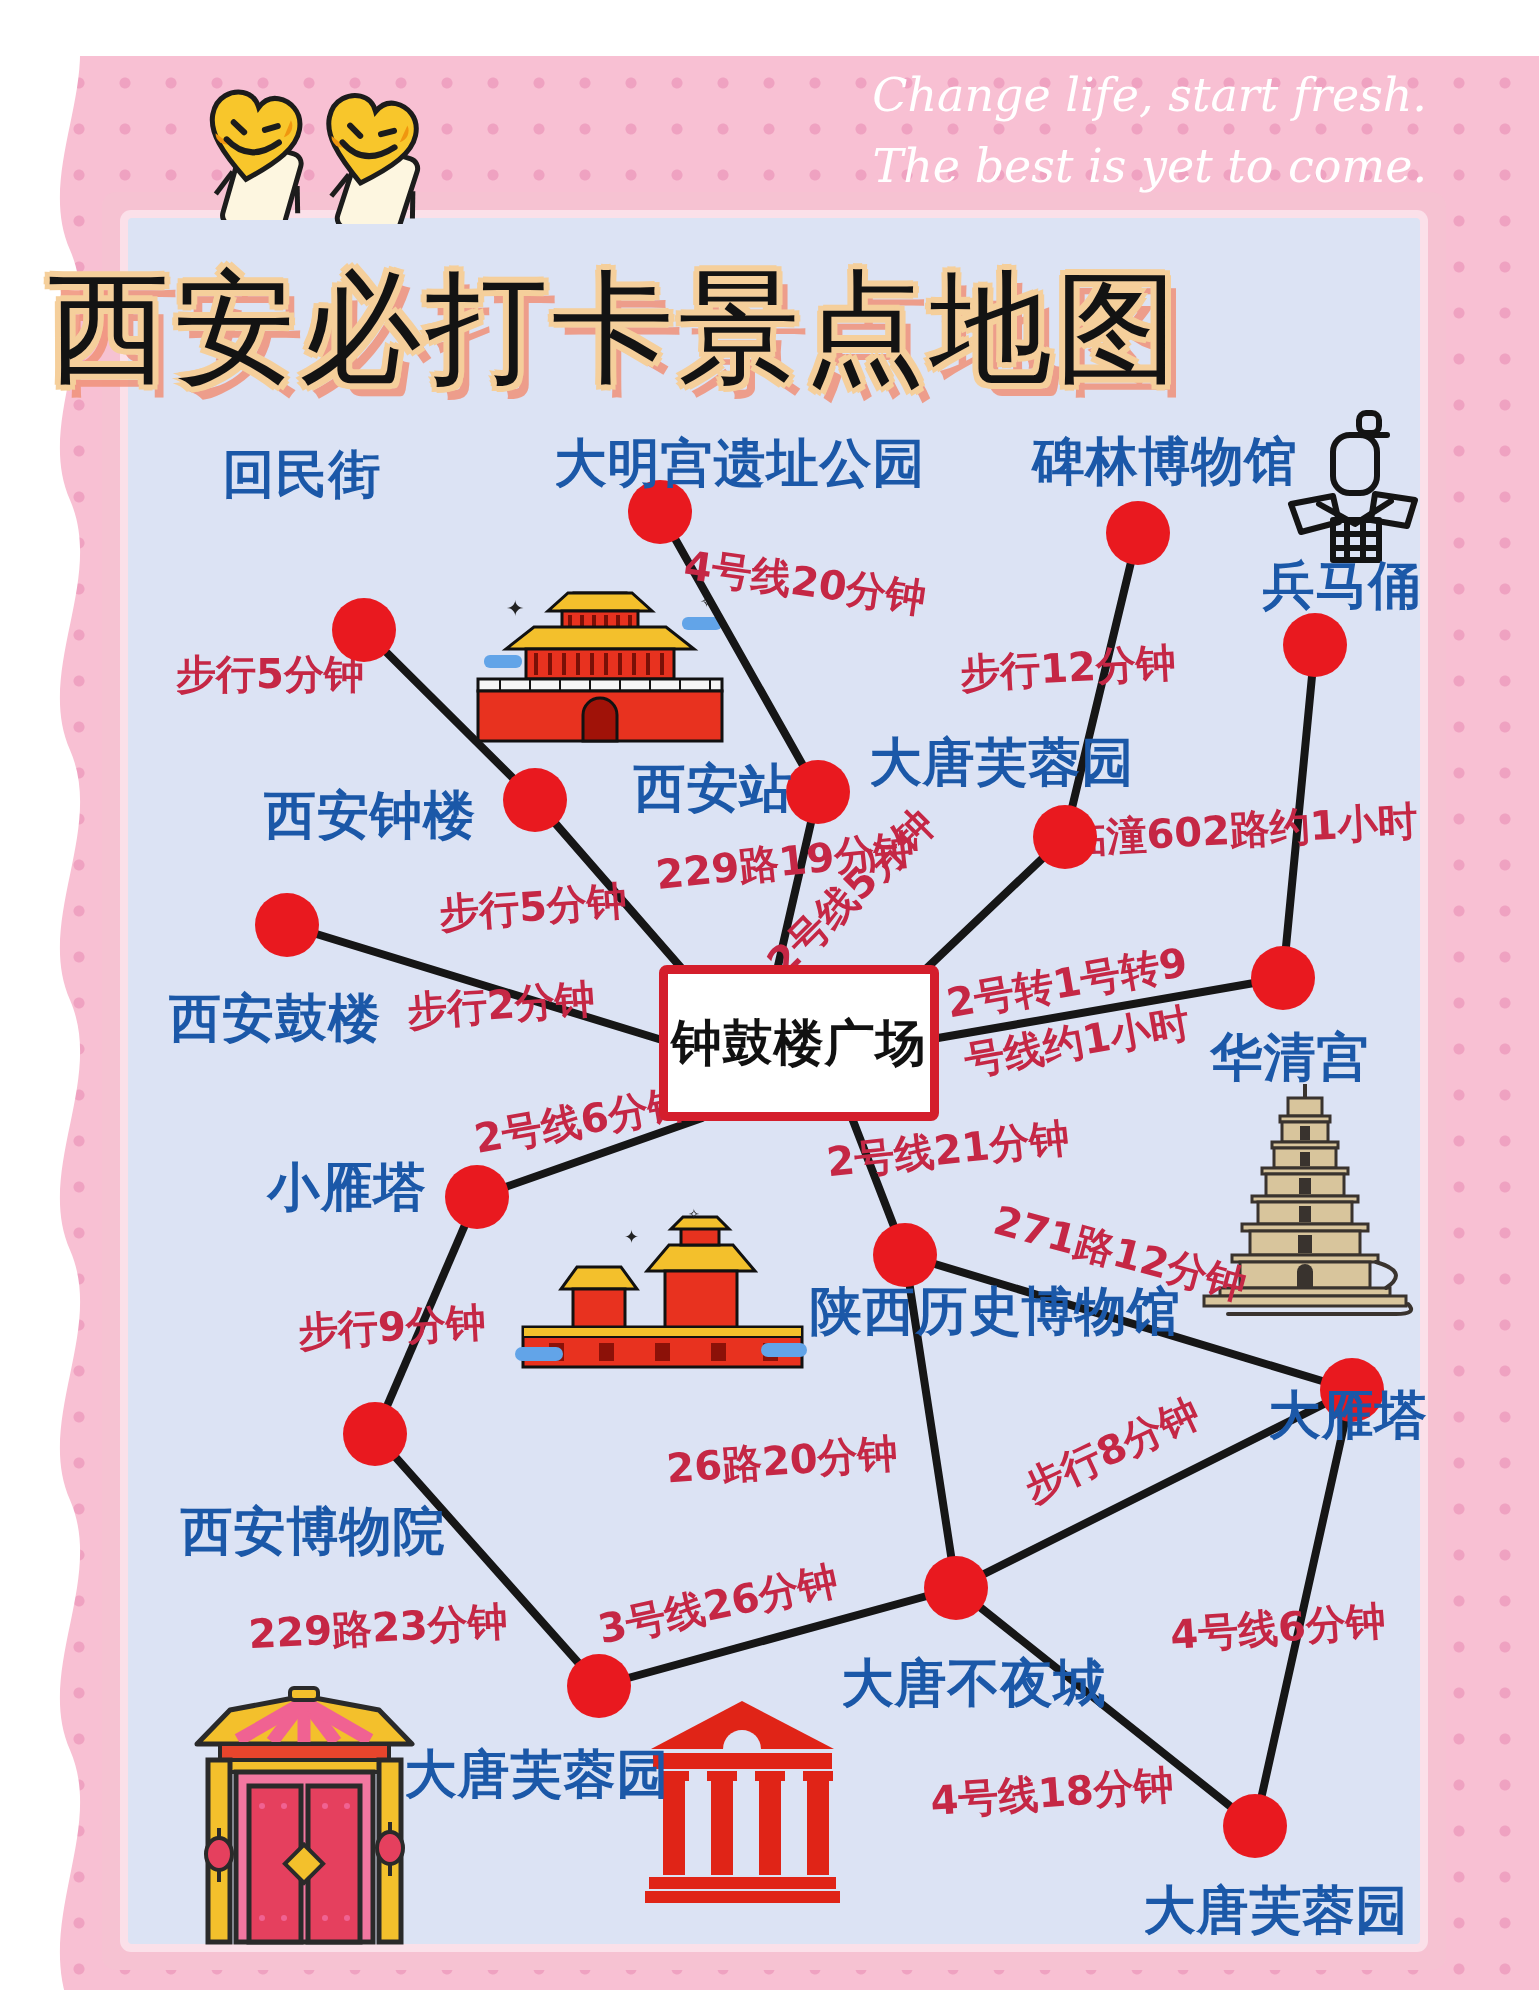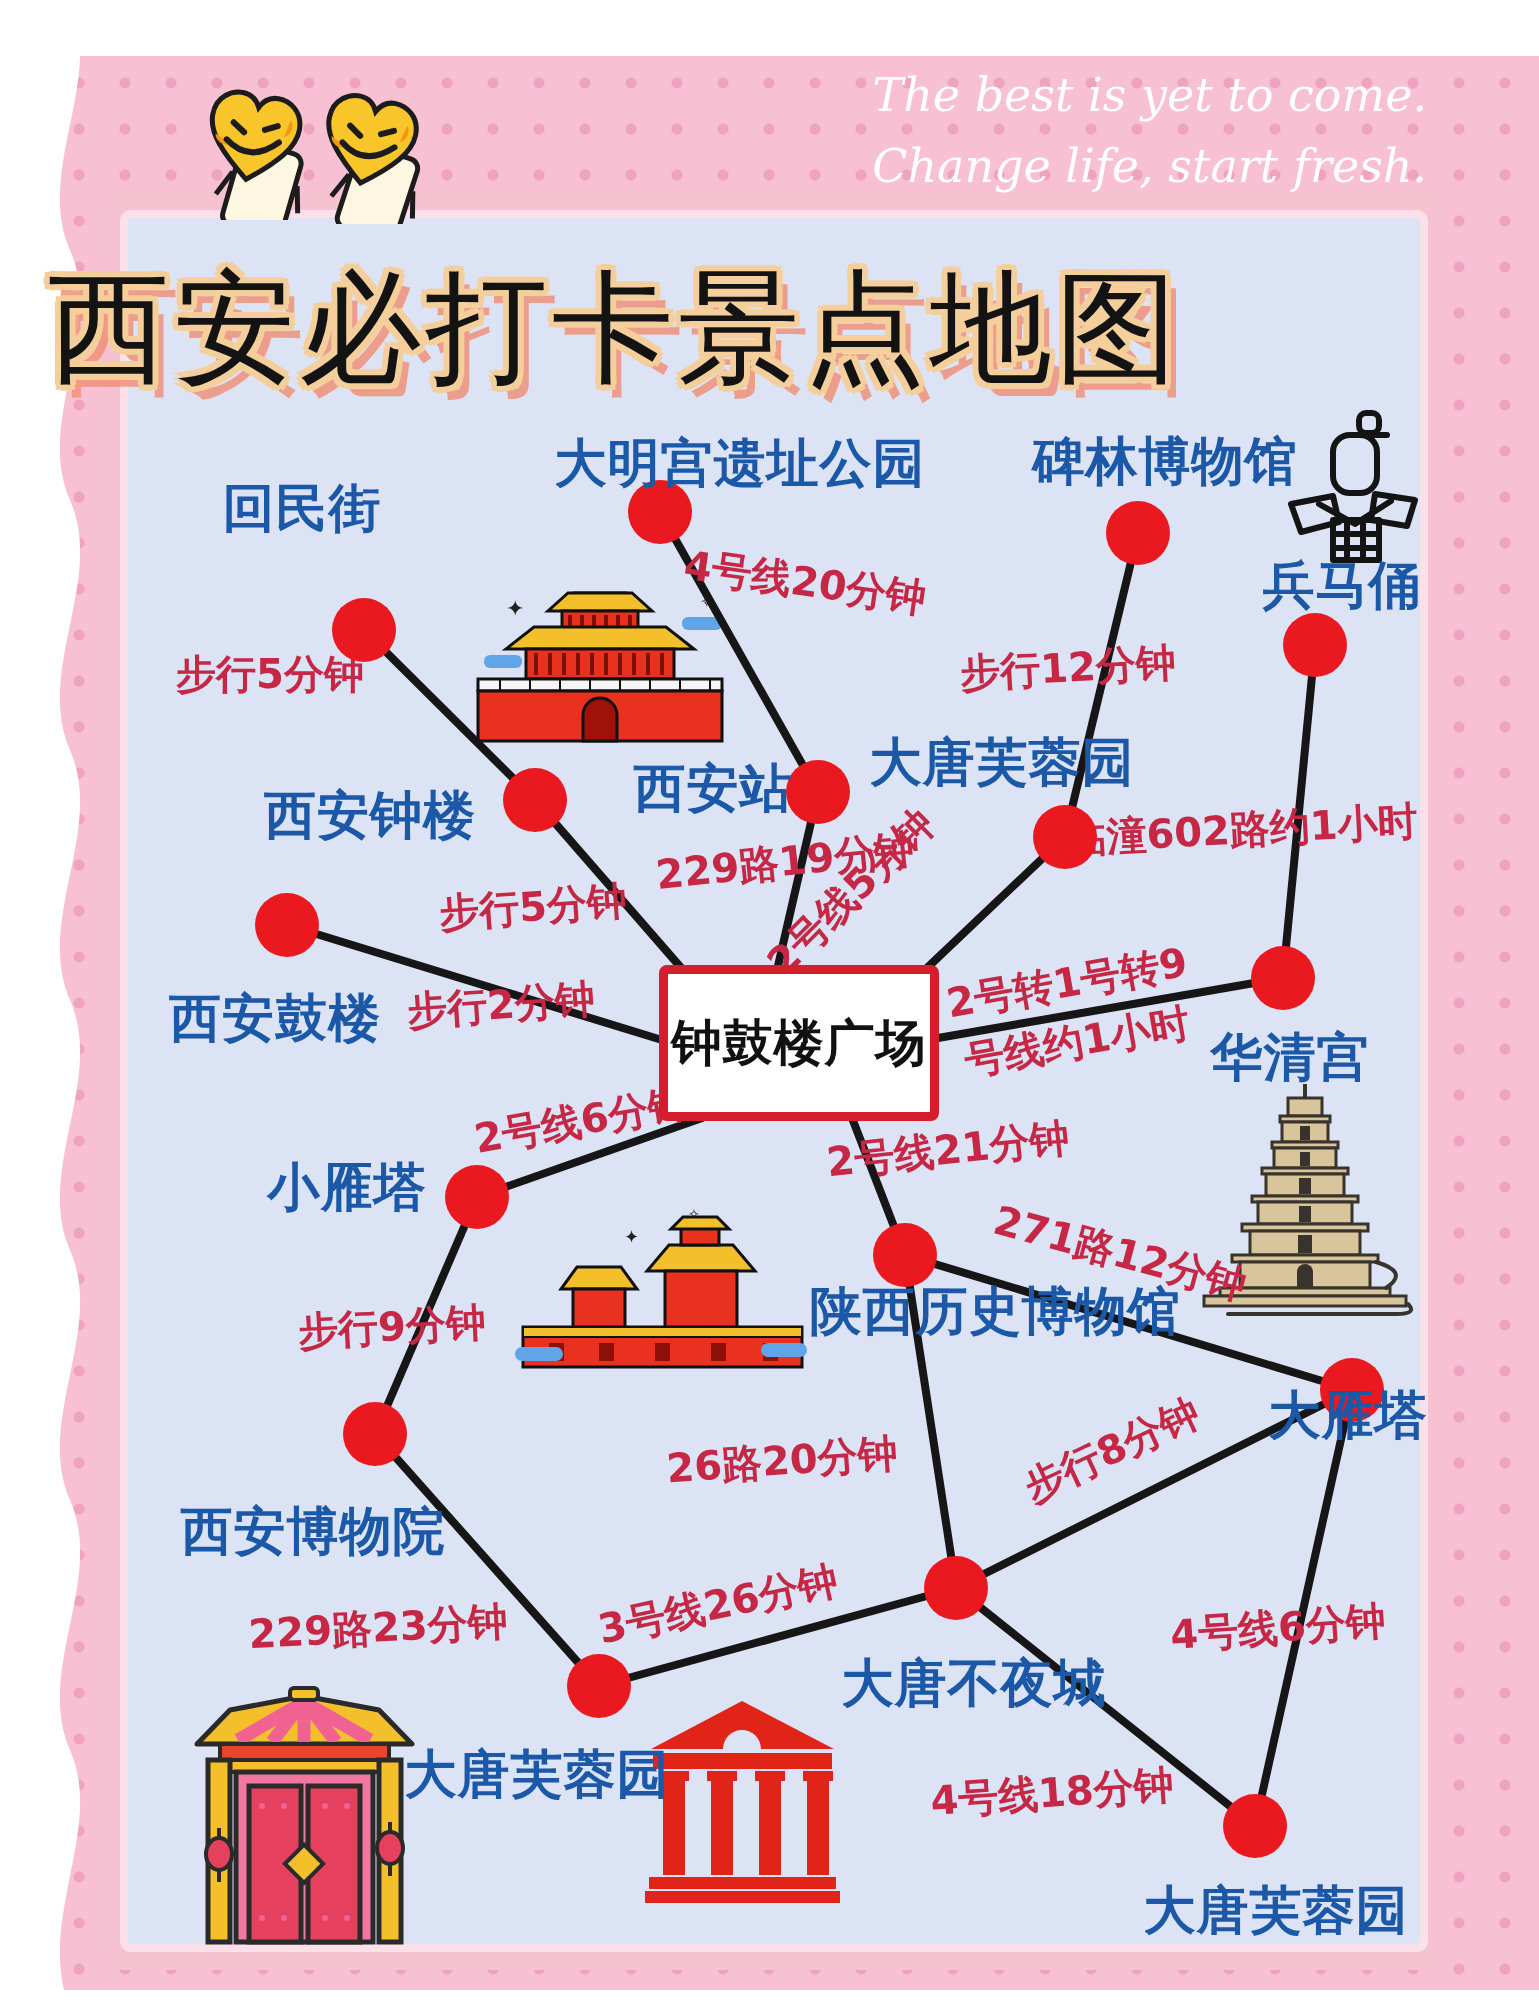--- a/index.html
+++ b/index.html
@@ -251,28 +251,28 @@
       <path d="M78,54 a19,19 0 0 1 38,0 Z" fill="#dce3f4"></path>
     </svg>
 
     <span class="sparkle" style="left:506px;top:596px;">✦</span>
     <span class="sparkle" style="left:700px;top:592px;font-size:16px;">✧</span>
     <span class="sparkle" style="left:624px;top:1226px;font-size:18px;">✦</span>
     <span class="sparkle" style="left:688px;top:1206px;font-size:14px;">✧</span>
   </div>
 
   <div class="subtitle">
+    <div>Change life, start fresh.</div>
     <div>The best is yet to come.</div>
-    <div>Change life, start fresh.</div>
   </div>
   <div class="title">西安必打卡景点地图</div>
 
   <div id="map-items">
       <div class="dot" style="left: 364px; top: 630px;"></div>
-      <div class="nlabel" style="left: 302px; top: 509px;">回民街</div>
+      <div class="nlabel" style="left: 302px; top: 475px;">回民街</div>
       <div class="dot" style="left: 660px; top: 512px;"></div>
       <div class="nlabel" style="left: 740px; top: 464px; font-family: Liberation Mono, monospace;">大明宫遗址公园</div>
       <div class="dot" style="left: 1138px; top: 533px;"></div>
       <div class="nlabel" style="left: 1165px; top: 462px;">碑林博物馆</div>
       <div class="dot" style="left: 1315px; top: 645px;"></div>
       <div class="nlabel" style="left: 1342px; top: 586px;">兵马俑</div>
       <div class="dot" style="left: 535px; top: 800px;"></div>
       <div class="nlabel" style="left: 370px; top: 816px;">西安钟楼</div>
       <div class="dot" style="left: 818px; top: 792px;"></div>
       <div class="nlabel" style="left: 713px; top: 789px;">西安站</div>

